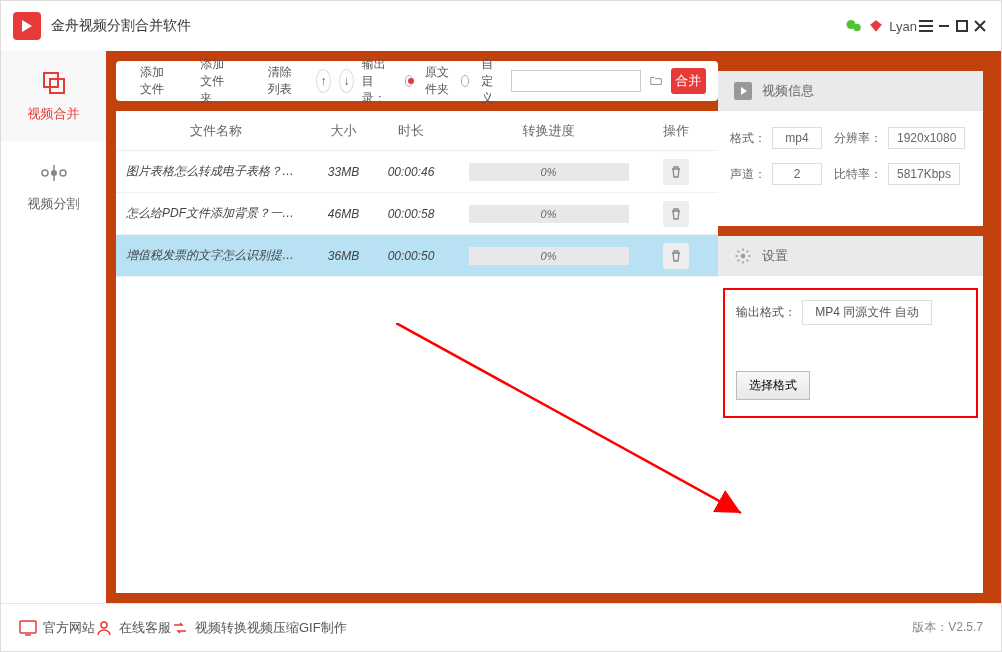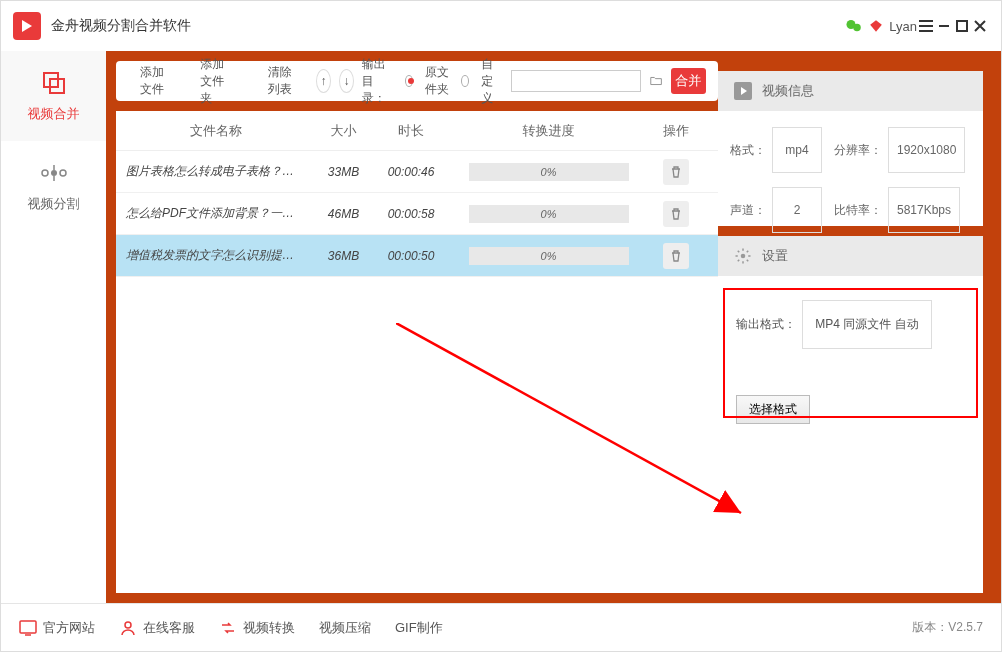--- a/index.html
+++ b/index.html
@@ -37,26 +37,26 @@
 .row.selected { background:#b8e2f4; }
 .row .col-name { padding:0 10px; text-align:left; white-space:nowrap; overflow:hidden; text-overflow:ellipsis; }
 .prog-bar { width:160px; height:18px; background:#e8e8e8; margin:0 auto; display:flex; align-items:center; justify-content:center; font-size:11px; color:#666; }
 .del-btn { width:26px; height:26px; background:#eee; border-radius:3px; margin:0 auto; display:flex; align-items:center; justify-content:center; cursor:pointer; }
 .right-col { width:265px; display:flex; flex-direction:column; gap:10px; }
 .info-panel,.settings-panel { background:#fff; }
 .info-panel { height:155px; }
 .settings-panel { flex:1; position:relative; }
 .info-body { padding:16px 12px 0 12px; display:flex; flex-wrap:wrap; gap:14px 12px; font-size:12px; color:#666; }
 .info-row { display:flex; align-items:center; gap:6px; }
-.val-box { border:1px solid #ddd; padding:15px 8px; min-width:50px; text-align:center; font-size:12px; }
+.val-box { border:1px solid #ddd; padding:3px 8px; min-width:50px; text-align:center; font-size:12px; }
 .red-frame { position:absolute; border:2px solid #f00; left:5px; right:5px; top:52px; height:130px; }
 .settings-body { padding:24px 18px; font-size:12px; color:#555; }
 .fmt-row { display:flex; align-items:center; gap:6px; }
 .select-btn { margin-top:46px; padding:5px 12px; border:1px solid #bbb; background:linear-gradient(#f8f8f8,#e8e8e8); cursor:pointer; font-size:12px; }
-.footer { position:absolute; bottom:0; left:0; right:0; height:48px; border-top:1px solid #e5e5e5; display:flex; align-items:center; padding:0 18px; gap:24px; font-size:13px; color:#555; }
+.footer { position:absolute; bottom:0; left:0; right:0; height:48px; border-top:1px solid #e5e5e5; display:flex; align-items:center; padding:0 18px; font-size:13px; color:#555; }
 .footer-item { display:flex; align-items:center; gap:6px; cursor:pointer; }
 .version { margin-left:auto; font-size:12px; color:#888; }
 svg.arrow { position:absolute; pointer-events:none; }
 </style>
 </head>
 <body>
 
 <div class="titlebar">
   <div class="logo">
       <svg width="16" height="16" viewBox="0 0 16 16">

